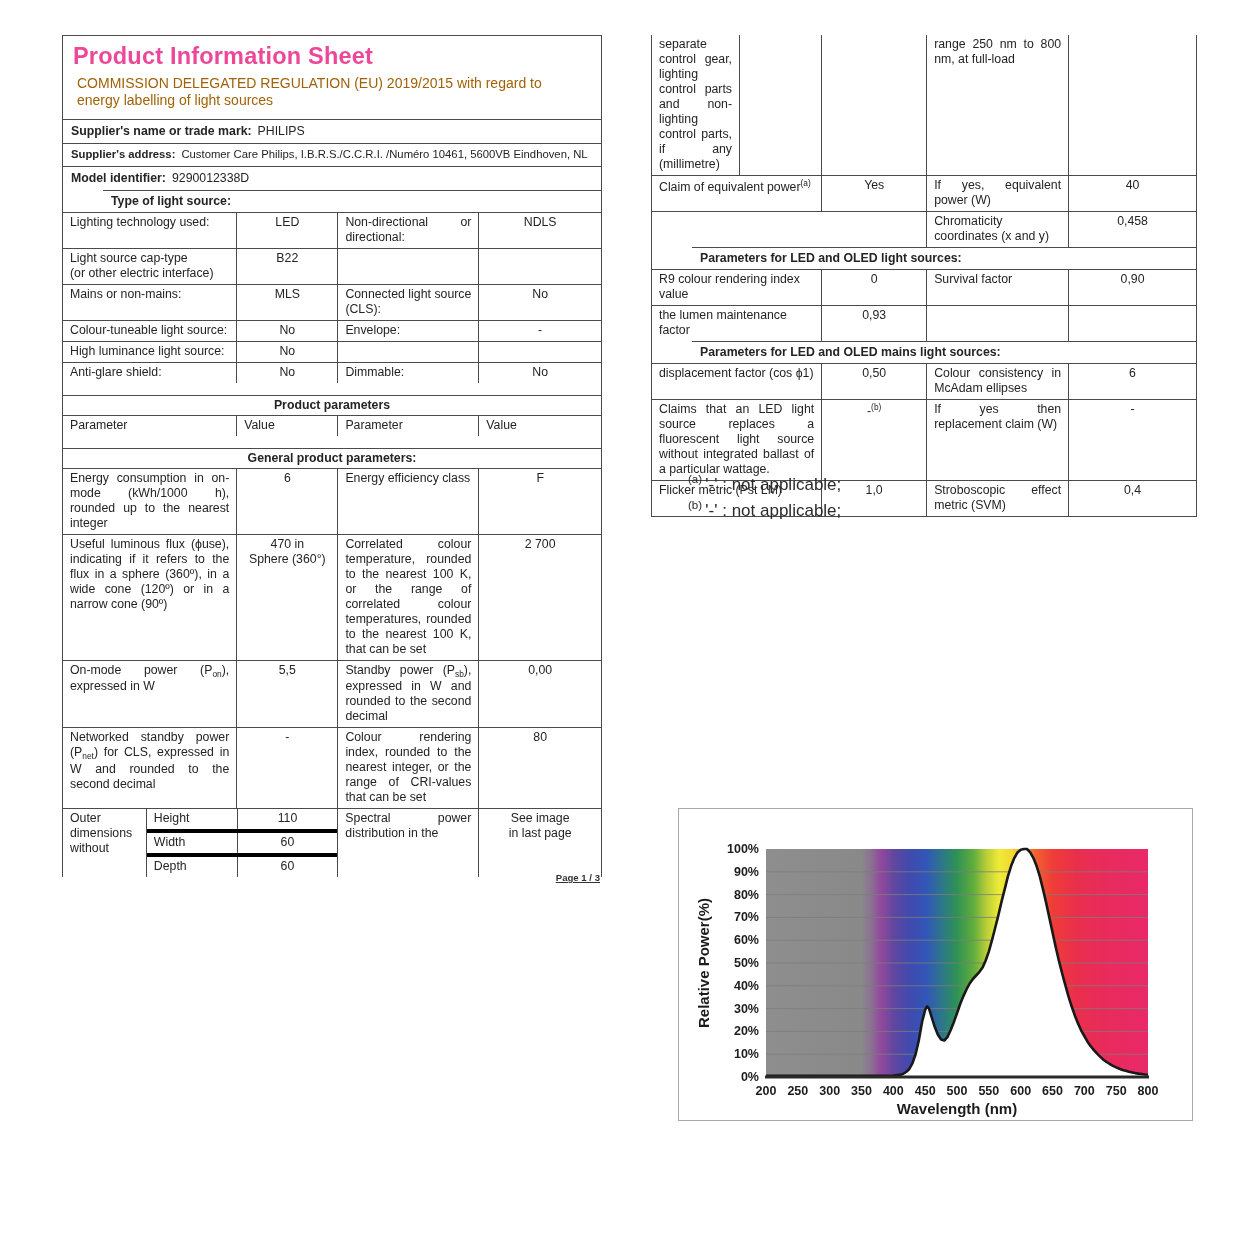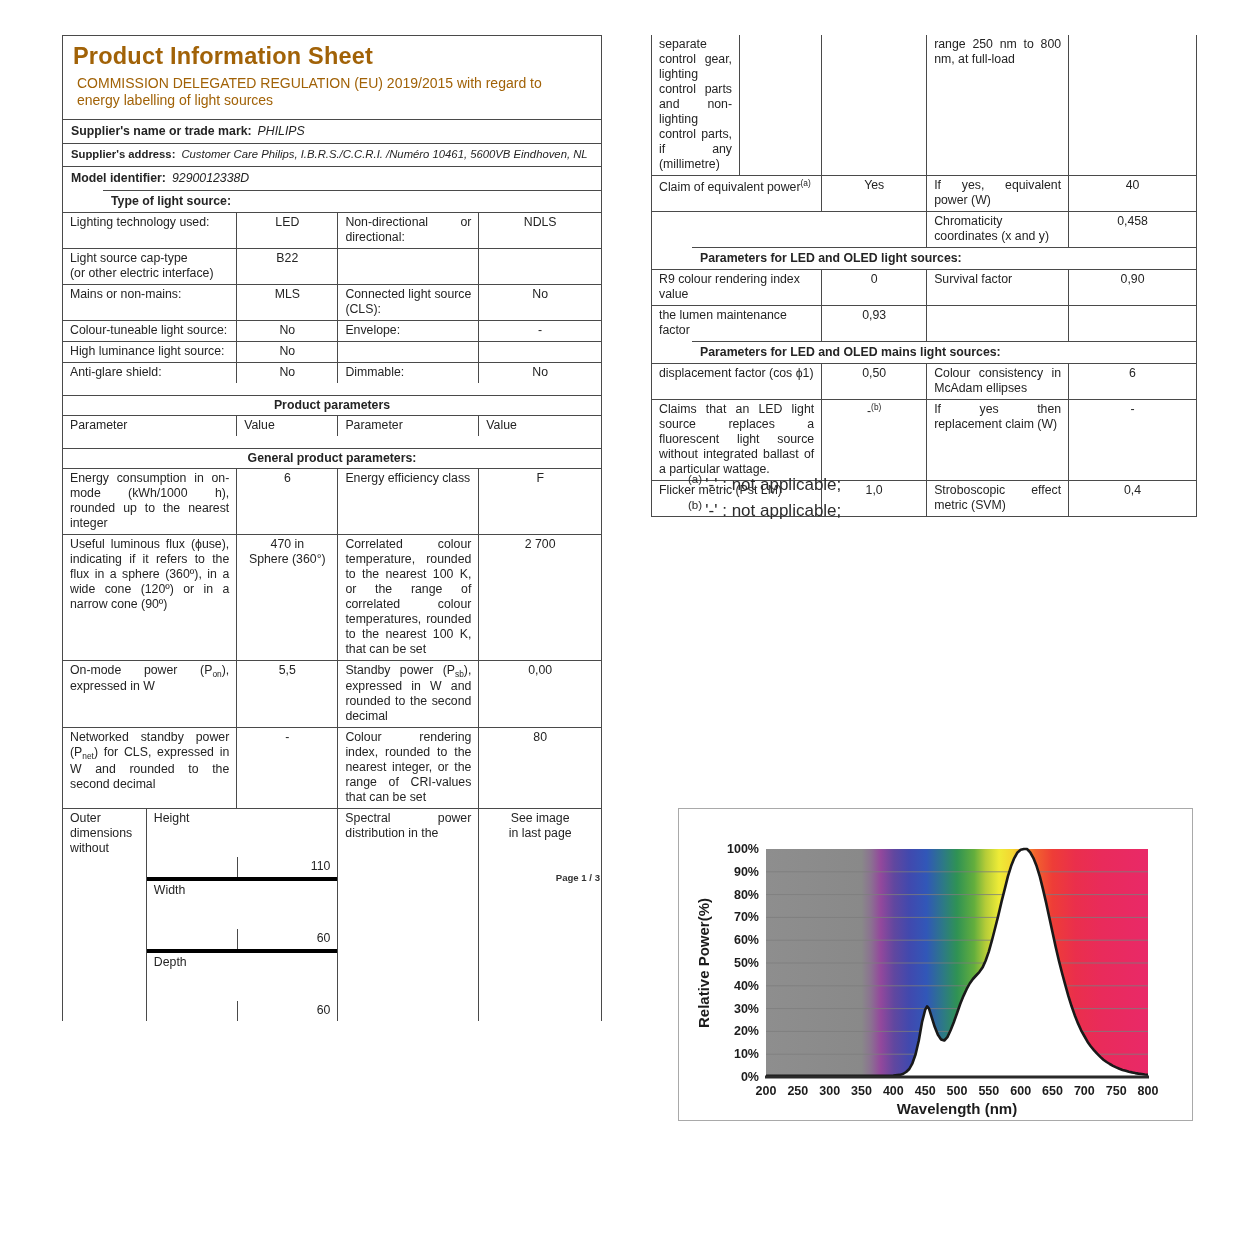--- a/index.html
+++ b/index.html
@@ -4,47 +4,47 @@
 <style>
   html,body{margin:0;padding:0;}
   body{
     width:1250px;height:1250px;position:relative;background:#ffffff;
     font-family:"Liberation Sans",sans-serif;color:#242424;font-size:12.3px;line-height:1.22;
   }
   .sheet{position:absolute;background:#fff;}
   #page1{left:62px;top:35px;width:538px;border:1px solid #4a4a4a;border-bottom:none;}
   #page2{left:651px;top:35px;width:544px;border:1px solid #4a4a4a;border-top:none;}
   .titleblock{padding:6px 10px 6px 10px;}
-  .doc-title{margin:0 0 4px 0;font-size:23.5px;font-weight:bold;color:#a16207;letter-spacing:.2px;}
+  .doc-title{margin:0 0 4px 0;font-size:23.5px;font-weight:bold;color:#ec4899;letter-spacing:.2px;}
   .doc-sub{margin:4px;font-size:14px;color:#a16207;}
   .row{border-top:1px solid #4a4a4a;}
   .single{padding:4px 8px;white-space:nowrap;overflow:hidden;}
   .single .lbl{font-weight:bold;}
-  .single .val{margin-left:6px;font-style:italic;}
+  .single .val{margin-left:6px;}
   #p1-address{font-size:11.3px;}
   .hdr{padding:3px 8px;font-weight:bold;margin-left:40px;}
   .hdr-center{padding:2px 8px;font-weight:bold;text-align:center;margin-top:12px;}
   .g4{display:grid;grid-template-columns:32.2% 18.8% 26.2% 22.8%;}
   .g4r{display:grid;grid-template-columns:31.1% 19.3% 26.1% 23.5%;}
   .g5{display:grid;grid-template-columns:15.4% 16.8% 18.8% 26.2% 22.8%;}
   .g5r{display:grid;grid-template-columns:16% 15.1% 19.3% 26.1% 23.5%;}
   .g3r{display:grid;grid-template-columns:50.4% 26.1% 23.5%;}
   .cell{padding:2px 7px 3px 7px;}
   .cell+.cell{border-left:1px solid #4a4a4a;}
   .just{text-align:justify;}
   .cen{text-align:center;}
   .dimwrap{padding:0;}
   .dimrow{display:grid;grid-template-columns:47.1% 52.9%;border-bottom:4px solid #000000;}
   .dimrow:last-child{border-bottom:none;}
   .dimrow .dn{padding:2px 7px 3px 7px;}
-  .dimrow .dv{padding:2px 7px 3px 7px;text-align:right;border-left:1px solid #4a4a4a;margin-top:48px;}
+  .dimrow .dv{padding:2px 7px 3px 7px;text-align:center;border-left:1px solid #4a4a4a;}
   sub{font-size:0.68em;}
   sup{font-size:0.68em;}
   .pagenum{position:absolute;left:62px;top:872px;width:538px;text-align:right;
-           font-size:9.6px;font-weight:bold;color:#333;}
+           font-size:9.6px;font-weight:bold;color:#333;text-decoration:underline;}
   .footnotes{position:absolute;left:688px;top:472px;font-size:17px;color:#2b2b2b;}
   .footnotes div{margin-bottom:3px;}
   #chartbox{position:absolute;left:678px;top:808px;width:515px;height:313px;
             border:1px solid #a9a9a9;background:#fff;box-sizing:border-box;}
   #chartbox svg{display:block;}
 </style>
 </head>
 <body>
 
 <div class="sheet" id="page1">

